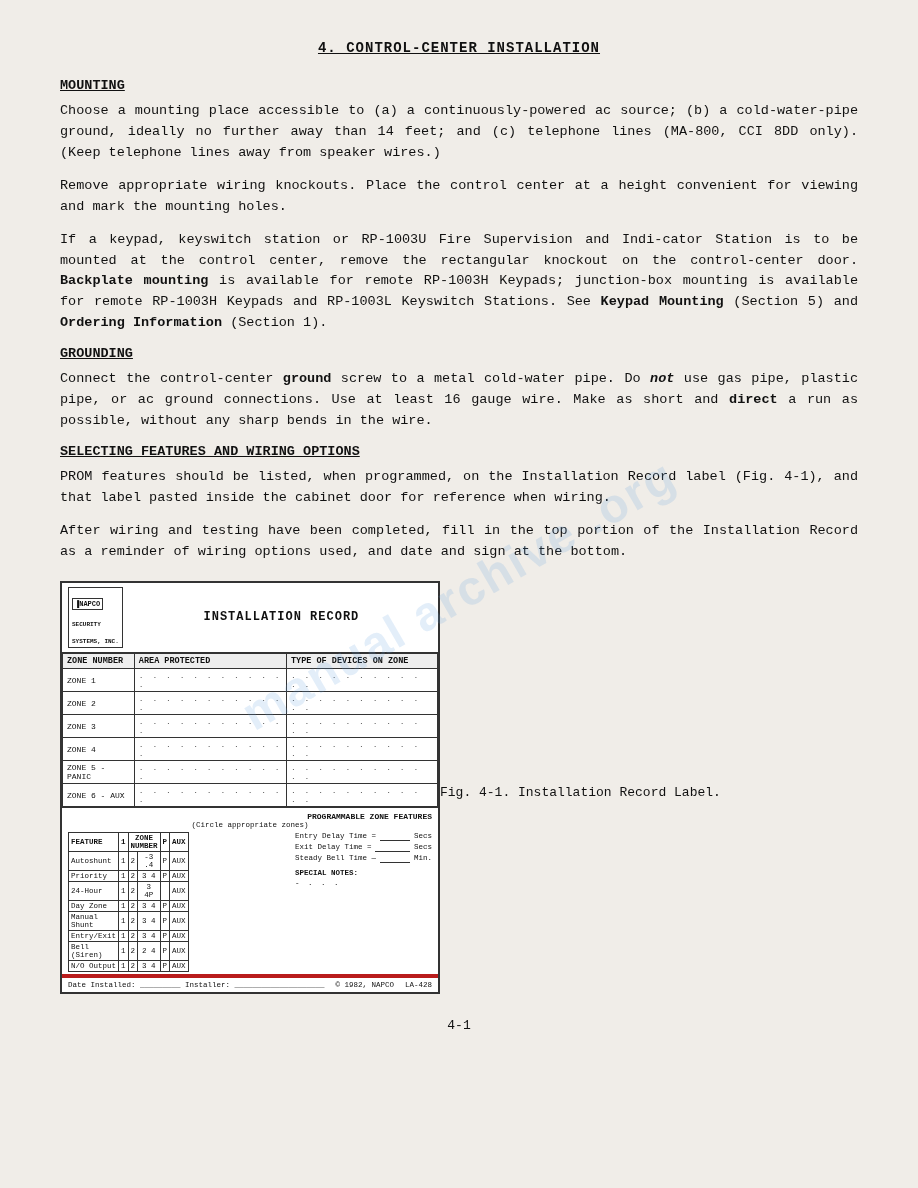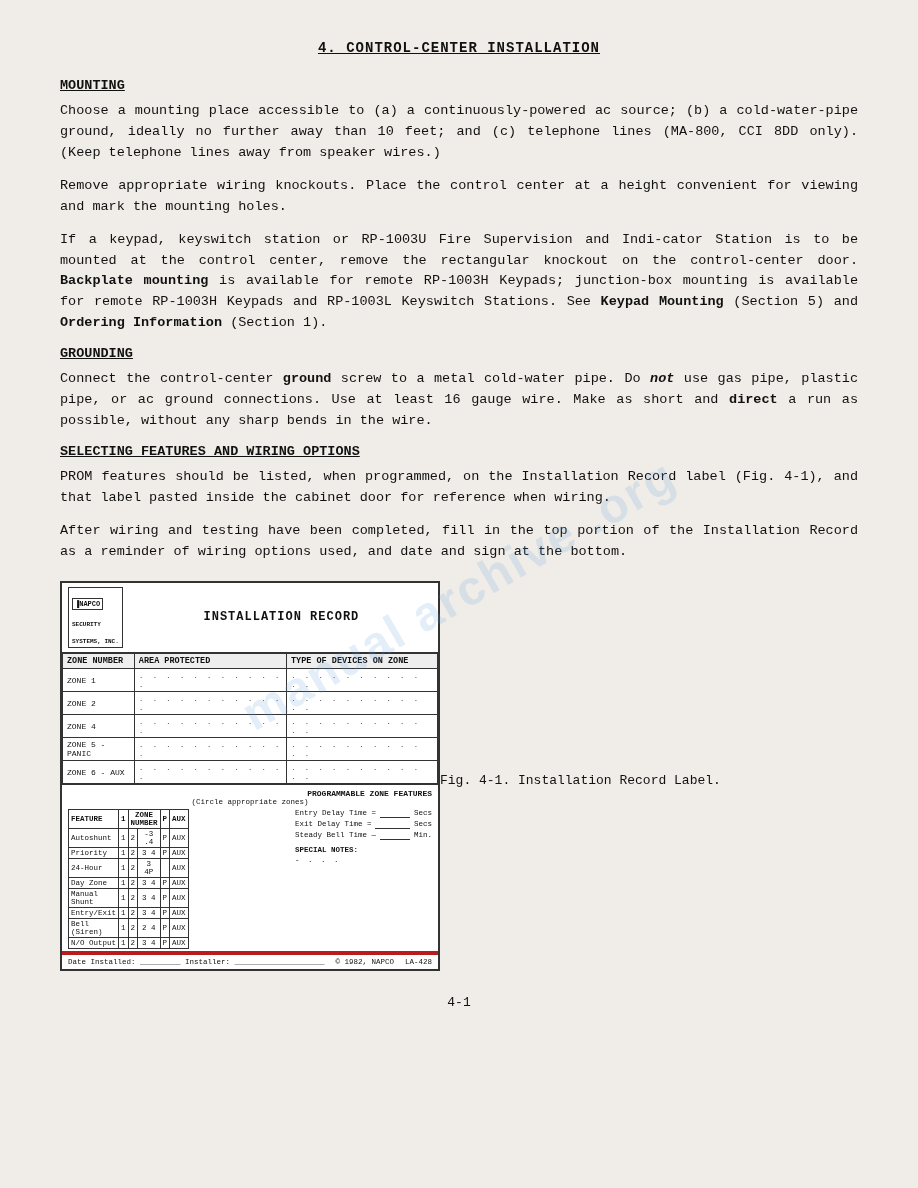--- a/index.html
+++ b/index.html
@@ -184,21 +184,21 @@
 <body>
 
 <div class="watermark">
   <span class="watermark-text">manual archive .org</span>
 </div>
 
 <h1 class="page-title">4.  CONTROL-CENTER INSTALLATION</h1>
 
 <div>
   <div class="section-heading">MOUNTING</div>
-  <p class="paragraph">Choose  a mounting place accessible to (a) a  continuously-powered  ac source; (b) a cold-water-pipe  ground, ideally no further away than 10 feet; and (c) telephone lines (MA-800, CCI 8DD only).  (Keep telephone lines away from speaker wires.)</p>
+  <p class="paragraph">Choose  a mounting place accessible to (a) a  continuously-powered  ac source; (b) a cold-water-pipe  ground, ideally no further away than 14 feet; and (c) telephone lines (MA-800, CCI 8DD only).  (Keep telephone lines away from speaker wires.)</p>
   <p class="paragraph">Remove  appropriate wiring knockouts.   Place the control center at  a height convenient for viewing and mark the mounting holes.</p>
   <p class="paragraph">If a keypad,  keyswitch station or RP-1003U Fire Supervision and Indi-cator Station is to be  mounted at  the  control center,  remove  the rectangular  knockout on the control-center door.   <span class="bold-inline">Backplate mounting</span> is  available for remote RP-1003H Keypads;  junction-box  mounting  is available for remote RP-1003H Keypads and RP-1003L Keyswitch Stations. See <span class="bold-inline">Keypad Mounting</span> (Section 5) and <span class="bold-inline">Ordering Information</span> (Section 1).</p>
 </div>
 
 <div>
   <div class="section-heading">GROUNDING</div>
   <p class="paragraph">Connect  the control-center <span class="bold-inline">ground</span> screw to a metal  cold-water  pipe. Do <span class="bold-inline"><em>not</em></span> use gas pipe, plastic pipe, or ac  ground  connections.  Use at least 16 gauge wire.   Make as short  and  <span class="bold-inline">direct</span>  a run as  possible, without any sharp bends in the wire.</p>
 </div>
 
 <div>
@@ -228,20 +228,25 @@
         </tr>
       </thead>
       <tbody>
         <tr>
           <td>ZONE 1</td>
           <td><span class="dots">. . . . . . . . . . . .</span></td>
           <td><span class="dots">. . . . . . . . . . . .</span></td>
         </tr>
         <tr>
           <td>ZONE 2</td>
+          <td><span class="dots">. . . . . . . . . . . .</span></td>
+          <td><span class="dots">. . . . . . . . . . . .</span></td>
+        </tr>
+        <tr>
+          <td>ZONE 3</td>
           <td><span class="dots">. . . . . . . . . . . .</span></td>
           <td><span class="dots">. . . . . . . . . . . .</span></td>
         </tr>
         <tr>
           <td>ZONE 4</td>
           <td><span class="dots">. . . . . . . . . . . .</span></td>
           <td><span class="dots">. . . . . . . . . . . .</span></td>
         </tr>
         <tr>
           <td>ZONE 5 - PANIC</td>

